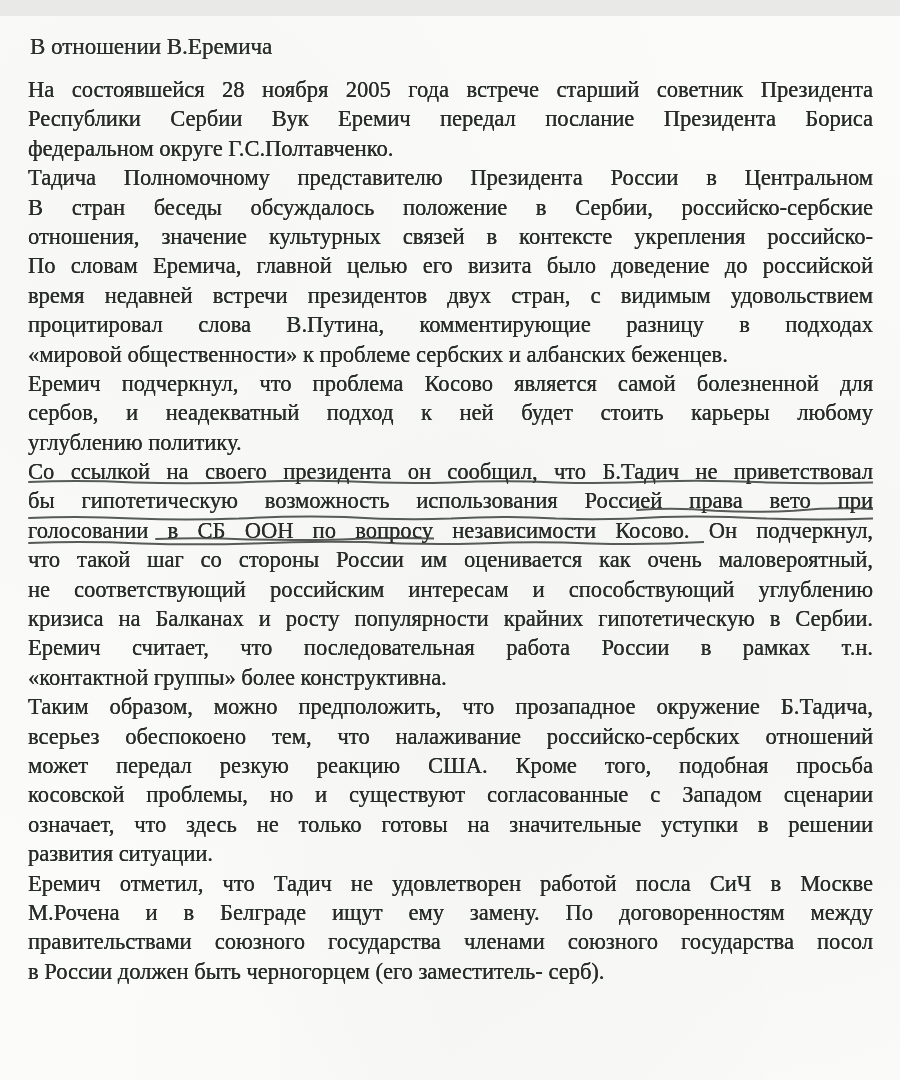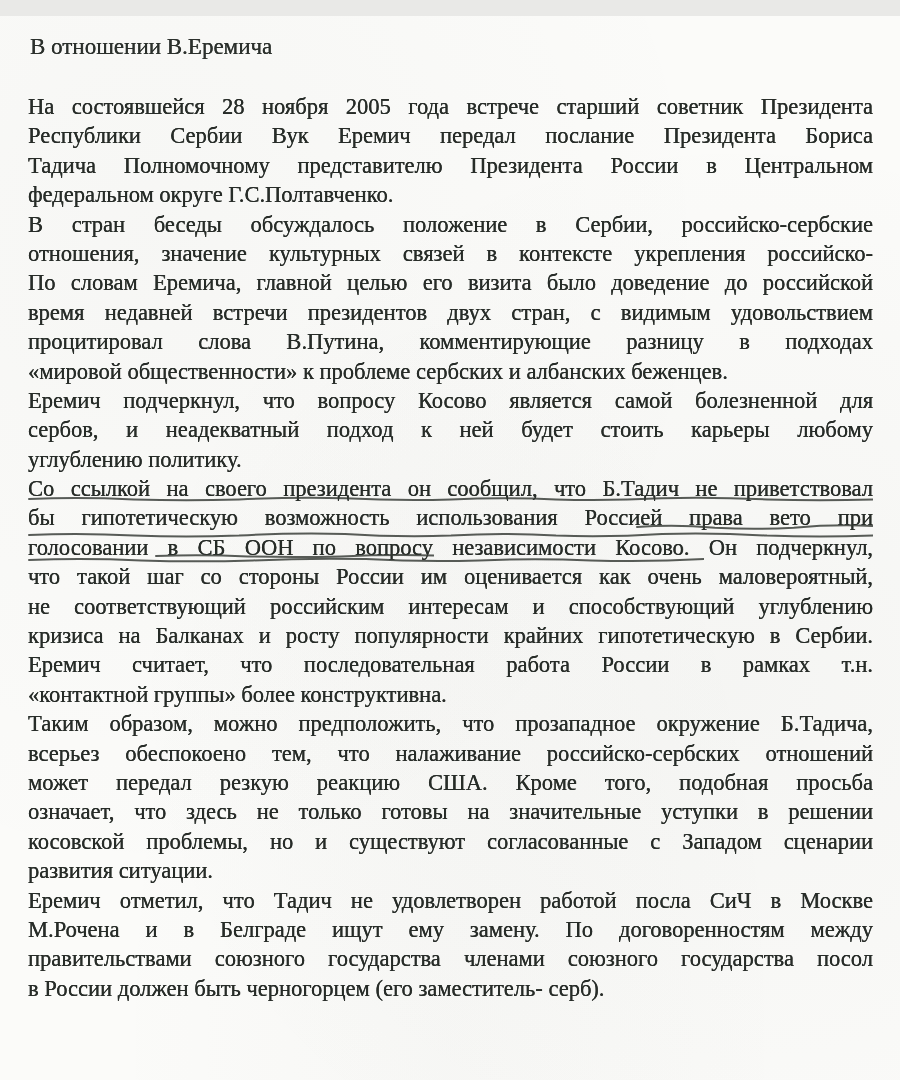--- a/index.html
+++ b/index.html
@@ -16,21 +16,21 @@
     font-family:"Liberation Serif","DejaVu Serif",serif;
     color:#272c28;
   }
   .doc-title{
     position:absolute;left:30px;top:16px;width:845px;
     font-size:23px;line-height:30px;
     color:#2b302c;
     text-shadow:0 0 .6px rgba(35,40,36,.85), .3px 0 0 rgba(35,40,36,.4);
   }
   .text-block{
-    position:absolute;left:28px;top:76px;width:845px;
+    position:absolute;left:28px;top:59px;width:845px;
   }
   .para{margin:0;padding:0;}
   .line{
     position:relative;
     height:29.4px;
     font-size:22.5px;
     line-height:29.4px;
     text-align:justify;
     text-align-last:justify;
     white-space:normal;
@@ -70,35 +70,35 @@
 </head>
 <body>
 
 <div class="page">
   <div class="doc-title">В отношении В.Еремича</div>
 
   <div class="text-block" id="text-block">
       <div class="para">
         <div class="line">На состоявшейся 28 ноября 2005 года встрече старший советник Президента</div>
         <div class="line">Республики Сербии Вук Еремич передал послание Президента Бориса</div>
+        <div class="line lastline">федеральном округе Г.С.Полтавченко.</div>
         <div class="line">Тадича Полномочному представителю Президента России в Центральном</div>
-        <div class="line lastline">федеральном округе Г.С.Полтавченко.</div>
       </div>
       <div class="para">
         <div class="line">В стран беседы обсуждалось положение в Сербии, российско-сербские</div>
         <div class="line">отношения, значение культурных связей в контексте укрепления российско-</div>
       </div>
       <div class="para">
         <div class="line">По словам Еремича, главной целью его визита было доведение до российской</div>
         <div class="line">время недавней встречи президентов двух стран, с видимым удовольствием</div>
         <div class="line">процитировал слова В.Путина, комментирующие разницу в подходах</div>
         <div class="line lastline">«мировой общественности» к проблеме сербских и албанских беженцев.</div>
       </div>
       <div class="para">
-        <div class="line">Еремич подчеркнул, что вопросу Косово является самой болезненной для</div>
+        <div class="line">Еремич подчеркнул, что проблема Косово является самой болезненной для</div>
         <div class="line">сербов, и неадекватный подход к ней будет стоить карьеры любому</div>
         <div class="line lastline">углублению политику.</div>
       </div>
       <div class="para">
         <div class="line">Со ссылкой на своего президента он сообщил, что Б.Тадич не приветствовал<svg class="pen-underline" viewBox="0 0 845 12" preserveAspectRatio="none" style="left: 0%; width: 100%; bottom: -3px;">
             <path d="M1 5.0 Q 53 3.0 106 5.5 Q 158 7.0 211 5.5 Q 264 3.0 317 4.2 Q 370 7.0 423 5.5 Q 475 3.0 528 5.5 Q 581 7.0 634 4.2 Q 687 3.0 739 5.5 Q 792 7.0 845 5.5"></path>
           </svg></div>
         <div class="line">бы гипотетическую возможность использования Россией права вето при<svg class="pen-underline" viewBox="0 0 845 12" preserveAspectRatio="none" style="left: 0%; width: 100%; bottom: -9px;">
             <path d="M1 5.0 Q 53 2.6 106 5.6 Q 158 7.4 211 5.6 Q 264 2.6 317 4.0 Q 370 7.4 423 5.6 Q 475 2.6 528 5.6 Q 581 7.4 634 4.0 Q 687 2.6 739 5.6 Q 792 7.4 845 5.6"></path>
           </svg><svg class="pen-underline" viewBox="0 0 237 12" preserveAspectRatio="none" style="left: 72%; width: 28%; bottom: -1px;">
@@ -112,22 +112,22 @@
         <div class="line">что такой шаг со стороны России им оценивается как очень маловероятный,</div>
         <div class="line">не соответствующий российским интересам и способствующий углублению</div>
         <div class="line">кризиса на Балканах и росту популярности крайних гипотетическую в Сербии.</div>
         <div class="line">Еремич считает, что последовательная работа России в рамках т.н.</div>
         <div class="line lastline">«контактной группы» более конструктивна.</div>
       </div>
       <div class="para">
         <div class="line">Таким образом, можно предположить, что прозападное окружение Б.Тадича,</div>
         <div class="line">всерьез обеспокоено тем, что налаживание российско-сербских отношений</div>
         <div class="line">может передал резкую реакцию США. Кроме того, подобная просьба</div>
+        <div class="line">косовской проблемы, но и существуют согласованные с Западом сценарии</div>
         <div class="line">означает, что здесь не только готовы на значительные уступки в решении</div>
-        <div class="line">косовской проблемы, но и существуют согласованные с Западом сценарии</div>
         <div class="line lastline">развития ситуации.</div>
       </div>
       <div class="para">
         <div class="line">Еремич отметил, что Тадич не удовлетворен работой посла СиЧ в Москве</div>
         <div class="line">М.Рочена и в Белграде ищут ему замену. По договоренностям между</div>
         <div class="line">правительствами союзного государства членами союзного государства посол</div>
         <div class="line lastline">в России должен быть черногорцем (его заместитель- серб).</div>
       </div>
     </div>
 

